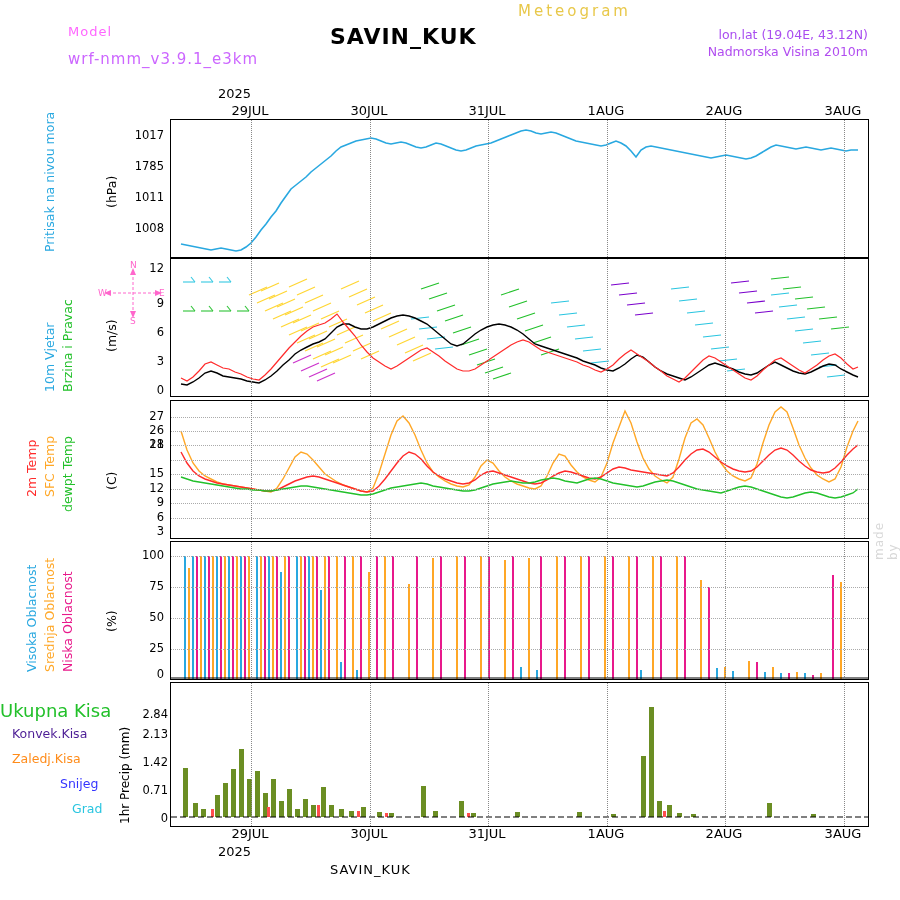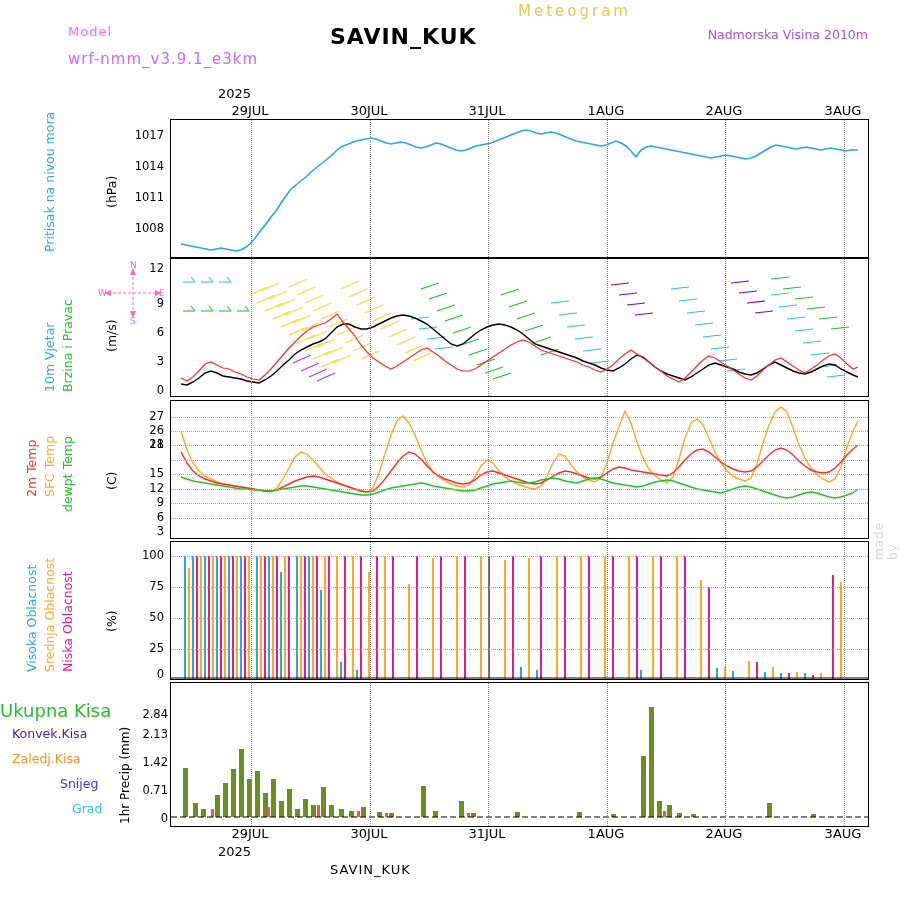--- a/index.html
+++ b/index.html
@@ -41,20 +41,21 @@
   svg{display:block;}
 </style>
 </head>
 <body>
 
 <div class="abs" id="meteogram-word">Meteogram</div>
 <div class="abs" id="model-label">Model</div>
 <div class="abs" id="model-name">wrf-nmm_v3.9.1_e3km</div>
 <div class="abs" id="station-title">SAVIN_KUK</div>
 <div class="abs" id="meta-block">
+  <div>lon,lat (19.04E, 43.12N)</div>
   <div>Nadmorska Visina 2010m</div>
 </div>
 <div id="made-by">made by Angel</div>
 
 <div id="topaxis">
   <div id="year2025top" style="left:48px;top:0px;">2025</div>
   <div class="tk" style="left:80px;top:17px;">29JUL</div>
   <div class="tk" style="left:199px;top:17px;">30JUL</div>
   <div class="tk" style="left:317px;top:17px;">31JUL</div>
   <div class="tk" style="left:436px;top:17px;">1AUG</div>
@@ -71,21 +72,21 @@
     <div class="vgrid" style="left:554px;"></div>
     <div class="vgrid" style="left:673px;"></div>
     <svg width="697" height="137" viewBox="0 0 697 137" preserveAspectRatio="none">
       <polyline fill="none" stroke="#29a8e0" stroke-width="1.6" points="10,124 15,125 20,126 25,127 30,128 35,129 40,130 45,129 50,128 55,129 60,130 65,131 70,130 75,127 80,123 85,117 90,110 95,104 100,97 105,91 110,83 115,76 120,69 125,65 130,61 135,57 140,52 145,48 150,44 155,40 160,36 165,31 170,27 175,25 180,23 185,21 190,20 195,19 200,18 205,19 210,21 215,23 220,24 225,23 230,22 235,23 240,25 245,27 250,28 255,27 260,25 265,23 270,24 275,26 280,28 285,30 290,31 295,30 300,28 305,26 310,25 315,24 320,23 325,21 330,19 335,17 340,15 345,13 350,11 355,10 360,11 365,13 370,14 375,13 380,12 385,13 390,15 395,17 400,19 405,21 410,22 415,23 420,24 425,25 430,26 435,25 440,23 445,21 450,23 455,26 460,31 465,37 470,30 475,27 480,26 485,27 490,28 495,29 500,30 505,31 510,32 515,33 520,34 525,35 530,36 535,37 540,38 545,37 550,36 555,35 560,36 565,37 570,38 575,39 580,38 585,36 590,33 595,30 600,27 605,25 610,26 615,27 620,28 625,29 630,28 635,27 640,28 645,29 650,30 655,29 660,28 665,29 670,30 675,31 680,30 687,30"></polyline>
     </svg>
   </div>
 </div>
 <div class="ytick-wrap" style="top:119px;height:137px;">
   <div class="ytick" style="top:109px;">1008</div>
   <div class="ytick" style="top:78px;">1011</div>
-  <div class="ytick" style="top:47px;">1014</div>
+  <div class="ytick" style="top:47px;">1785</div>
   <div class="ytick" style="top:16px;">1017</div>
 </div>
 <div class="sidelab" style="left:42px;top:252px;transform:rotate(-90deg);color:#29a8e0;">Pritisak na nivou mora</div>
 <div class="sidelab" style="left:104px;top:208px;transform:rotate(-90deg);color:#000;">(hPa)</div>
 
 <div class="panel" id="panel-wind" style="top:258px;width:697px;height:137px;">
   <div class="panelinner">
     <div class="vgrid" style="left:80px;"></div>
     <div class="vgrid" style="left:199px;"></div>
     <div class="vgrid" style="left:317px;"></div>

